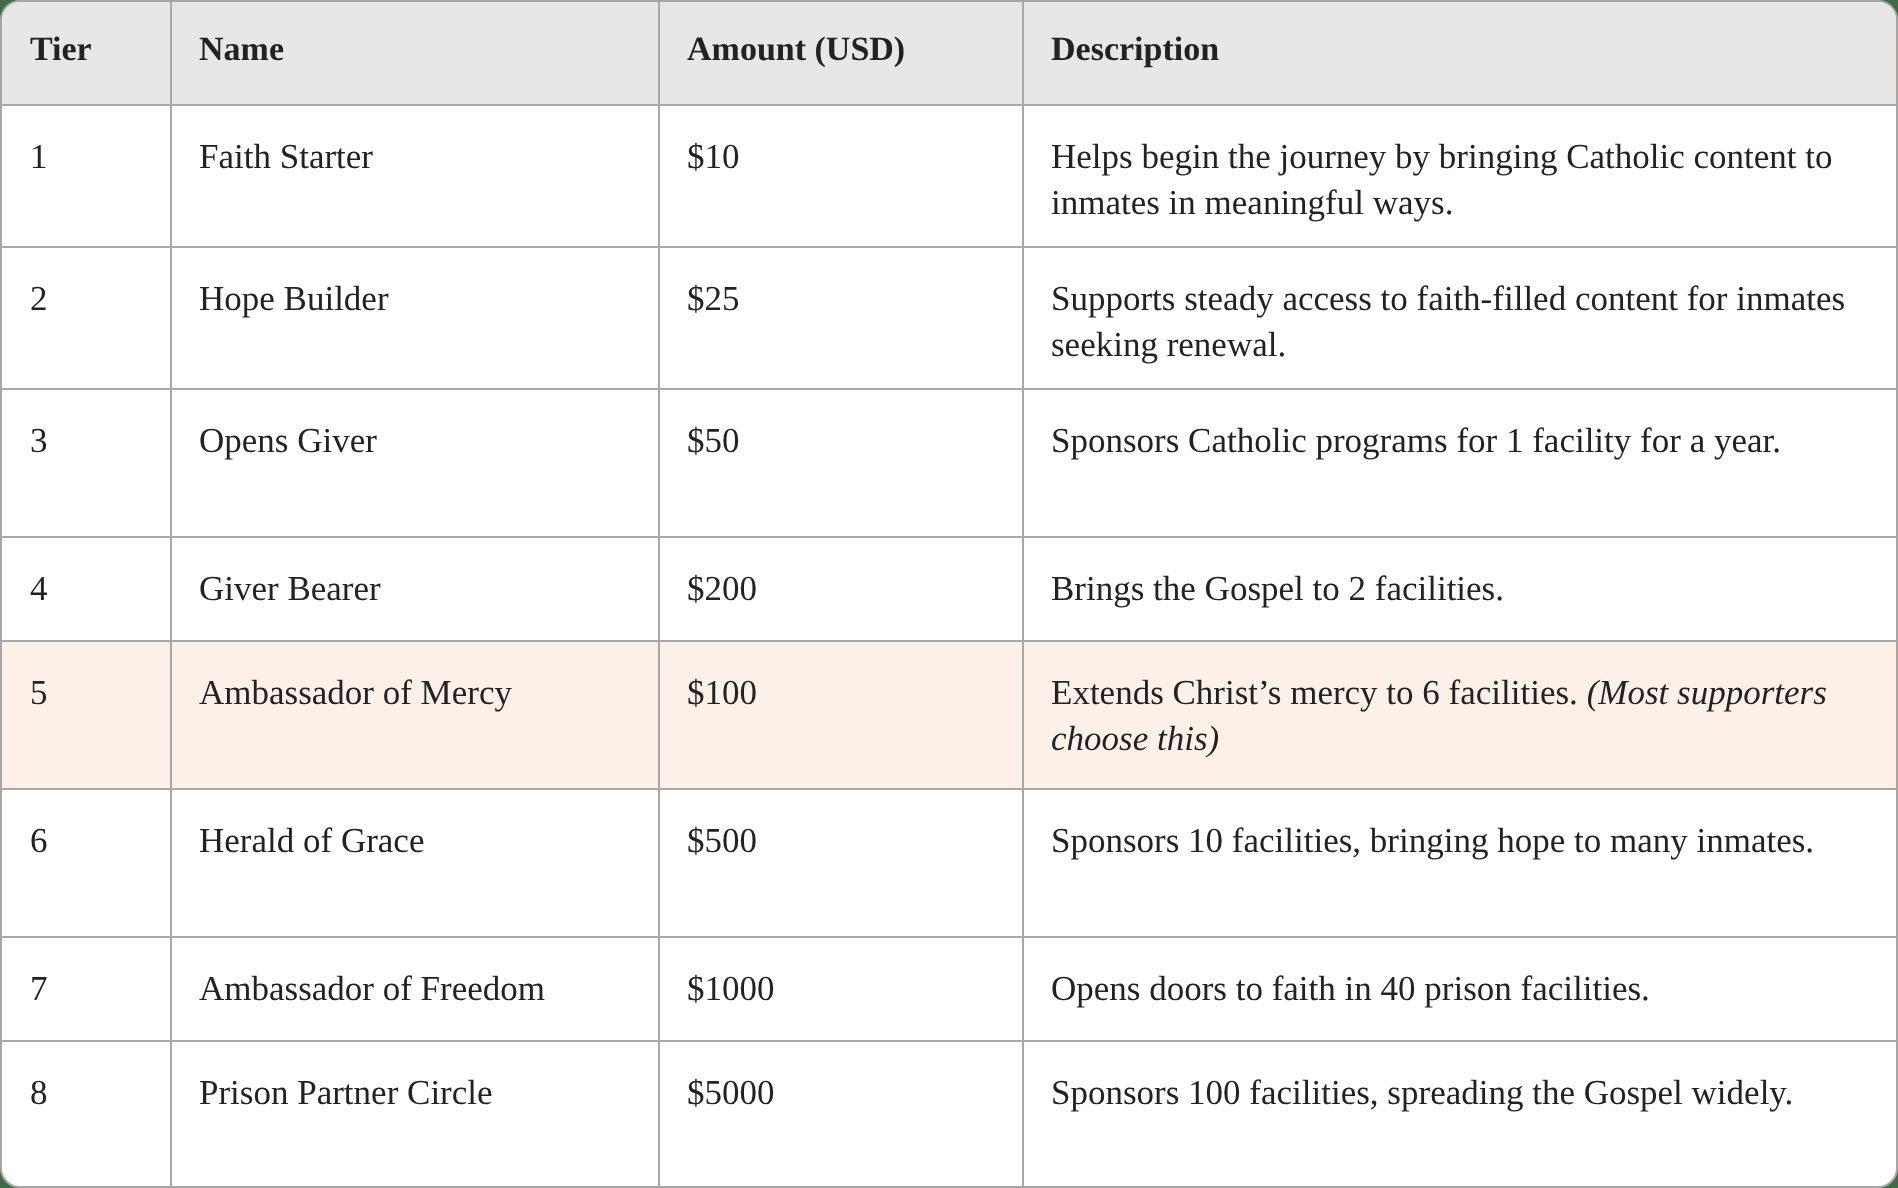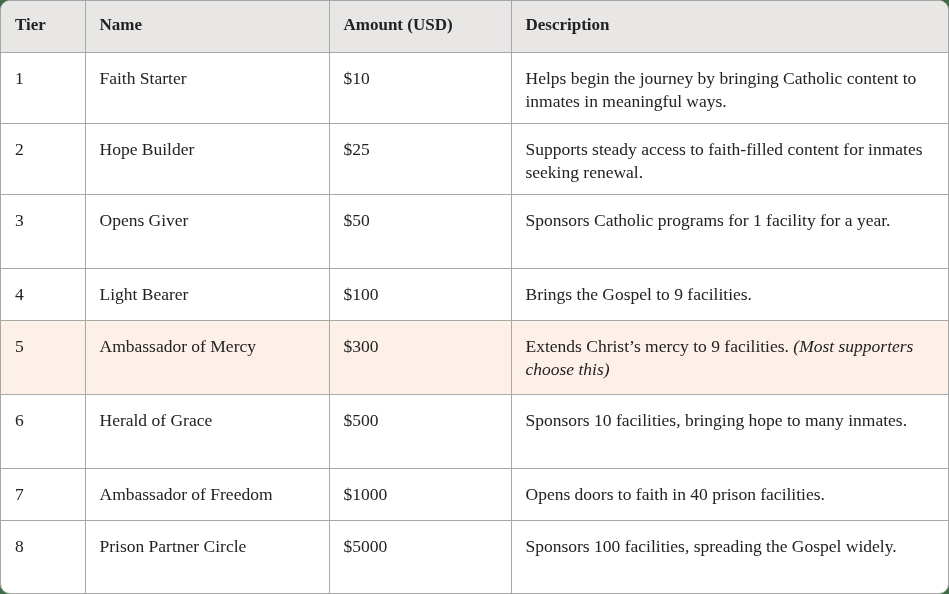--- a/index.html
+++ b/index.html
@@ -100,29 +100,29 @@
         <td><span>Supports steady access to faith-filled content for inmates seeking renewal.</span></td>
       </tr>
       <tr class="r3">
         <td>3</td>
         <td>Opens Giver</td>
         <td>$50</td>
         <td><span>Sponsors Catholic programs for 1 facility for a year.</span></td>
       </tr>
       <tr class="r4">
         <td>4</td>
-        <td>Light Bearer</td>
-        <td>$100</td>
-        <td><span>Brings the Gospel to 9 facilities.</span></td>
+        <td>Giver Bearer</td>
+        <td>$200</td>
+        <td><span>Brings the Gospel to 2 facilities.</span></td>
       </tr>
       <tr class="r5 highlight">
         <td>5</td>
         <td>Ambassador of Mercy</td>
-        <td>$300</td>
-        <td><span>Extends Christ’s mercy to 9 facilities. </span><span class="note">(Most supporters choose this)</span></td>
+        <td>$100</td>
+        <td><span>Extends Christ’s mercy to 6 facilities. </span><span class="note">(Most supporters choose this)</span></td>
       </tr>
       <tr class="r6">
         <td>6</td>
         <td>Herald of Grace</td>
         <td>$500</td>
         <td><span>Sponsors 10 facilities, bringing hope to many inmates.</span></td>
       </tr>
       <tr class="r7">
         <td>7</td>
         <td>Ambassador of Freedom</td>

